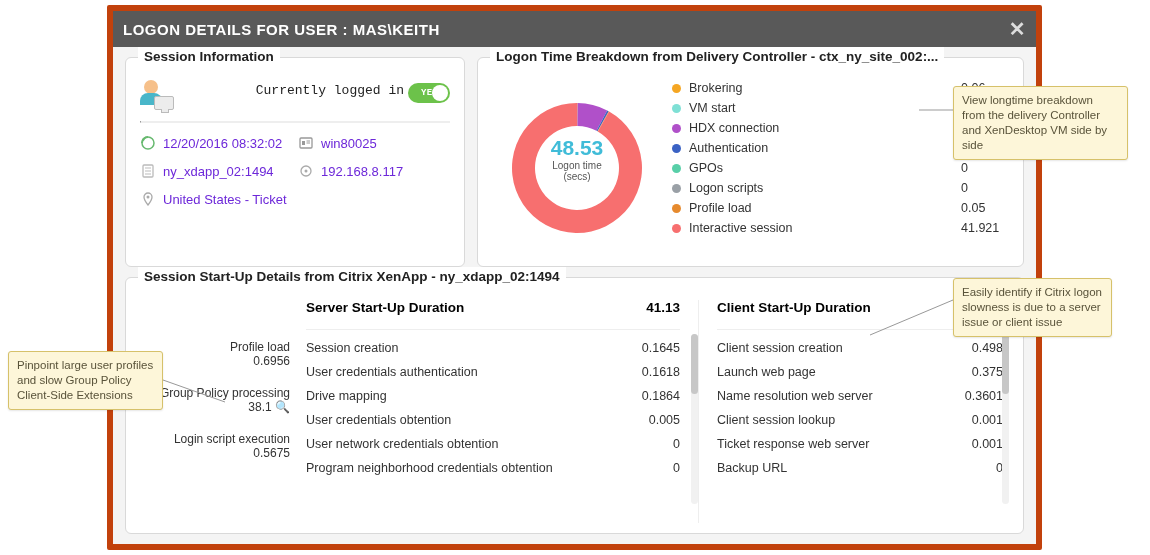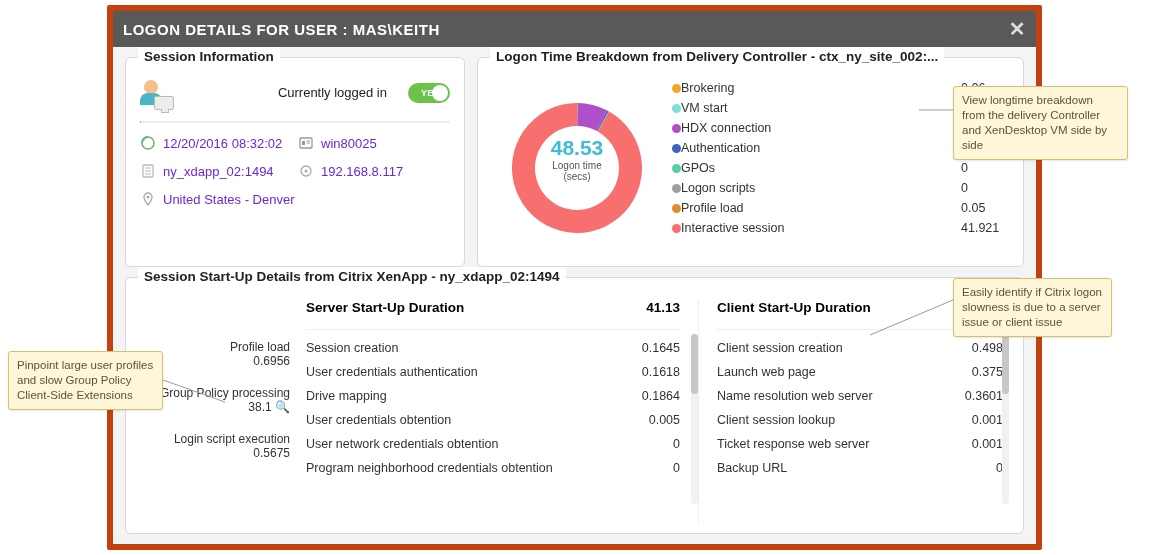--- a/index.html
+++ b/index.html
@@ -20,36 +20,36 @@
   .panel { background: #fff; border: 1px solid #d9d9d9; border-radius: 6px; position: relative; }
   .panel-title-wrap { position: absolute; left: 12px; top: -11px; background:#fff; padding: 0 6px;}
   .panel-title { font-size: 13.5px; font-weight: bold; color: #222; }
   .session-info { width: 340px; height: 210px; padding: 22px 14px 10px; }
   .si-top { display:flex; align-items:center; justify-content:space-between; margin-bottom: 16px;}
   .avatar { position: relative; display: inline-block; }
   .avatar-head { width: 14px; height: 14px; background:#f6c08a; border-radius:50%; margin:0 auto;}
   .avatar-body { width: 22px; height: 12px; background:#49b6c9; border-radius: 8px 8px 0 0; margin-top:-1px;}
   .avatar-monitor { position:absolute; left: 14px; top: 16px; width: 20px; height: 14px; background:#ececec; border:1px solid #bbb; border-radius:2px;}
   .avatar-monitor::after { content:""; position:absolute; left:6px; top:12px; width:6px; height:3px; background:#ececec; border:1px solid #bbb; border-top:none;}
-  .logged-in { display:flex; align-items:center; gap:21px; font-size:13px; color:#222; }
+  .logged-in { display:flex; gap:4px; font-size:13px; color:#222;font-family:Liberation Mono, monospace; }
   .toggle { width: 42px; height: 20px; background:#6cc24a; border-radius: 12px; position:relative; display:flex; align-items:center; padding-left:13px;}
   .toggle-label{ font-size: 9px; color:#fff; font-weight:bold; letter-spacing:.3px;}
   .toggle-knob{ position:absolute; right:2px; top:2px; width:16px; height:16px; background:#fff; border-radius:50%;}
   .si-grid { display:grid; grid-template-columns: 1fr 1fr; row-gap: 12px; column-gap: 6px; font-size: 13px; color:#6d28d9;}
   .si-cell { display:flex; align-items:center; gap:7px;}
   .iconbox { width:16px; height:16px; display:inline-flex; align-items:center; justify-content:center;}
   .hr { border-top:1px solid #eee; margin: 4px 0 12px;}
   
   .breakdown { flex:1; height:210px; padding: 20px 14px 8px; display:flex; gap:10px;}
   .donut-wrap { width: 170px; display:flex; flex-direction:column; align-items:center; justify-content:center; }
   .donut-center { text-align:center; position:absolute; top:58px;}
   .donut-num { font-size: 21px; color:#40bcd8; font-weight:700;}
   .donut-sub { font-size: 10px; color:#555; line-height:1.1;}
   .legend-table { flex:1; font-size:12.5px; }
-  .legend-row { display:flex; align-items:center; padding: 3px 0;}
+  .legend-row { display:flex; align-items:center; gap:8px; padding: 3px 0;}
   .swatch { width:9px; height:9px; border-radius:50%; }
   .legend-label { flex:1; color:#333;}
   .legend-val { width:48px; text-align:left; color:#333;}
   
   .startup { width: 100%; height: 265px; padding: 22px 14px 10px; display:flex;}
   .startup-left { width: 160px; padding-top: 40px; font-size: 12px; color:#333; text-align:right; padding-right:10px;}
   .startup-left .mini { margin-bottom: 18px;}
   .startup-server { flex: 1; border-right: 1px solid #eee; padding: 0 18px 0 6px; position: relative;}
   .startup-client { width: 310px; padding: 0 6px 0 18px; position:relative;}
   .ssu-head { display:flex; justify-content:space-between; font-weight:bold; font-size: 13.5px; margin-bottom: 14px;}
@@ -138,21 +138,21 @@
               </span>
             <span>192.168.8.117</span>
           </div>
           <div class="si-cell" style="grid-column: span 2;">
             <span class="iconbox">
                 <svg class="i" viewBox="0 0 16 16">
                   <path d="M8 2a4 4 0 0 1 4 4c0 3-4 8-4 8s-4-5-4-8a4 4 0 0 1 4-4z" fill="none" stroke="#aaa" stroke-width="1.3"></path>
                   <circle cx="8" cy="6" r="1.5" fill="#aaa"></circle>
                 </svg>
               </span>
-            <span>United States - Denver</span>
+            <span>United States - Ticket</span>
           </div>
         </div>
       </div>
 
       <div class="panel breakdown">
         <div class="panel-title-wrap"><span class="panel-title">Logon Time Breakdown from Delivery Controller - ctx_ny_site_002:...</span></div>
         <div class="donut-wrap" style="position:relative;">
           <svg id="donut" width="150" height="150" viewBox="0 0 150 150">
               <path d="M 75 10 A 65 65 0 0 1 75.53641874183187 10.002213461276924 L 75.34660903318367 33.00143023651739 A 42 42 0 0 0 75 33 Z" fill="#f5a623"></path>
               <path d="M 75.53641874183187 10.002213461276924 A 65 65 0 0 1 105.17594536294351 17.429067043753335 L 94.49830315759426 37.800320243656 A 42 42 0 0 0 75.34660903318367 33.00143023651739 Z" fill="#b050c9"></path>

